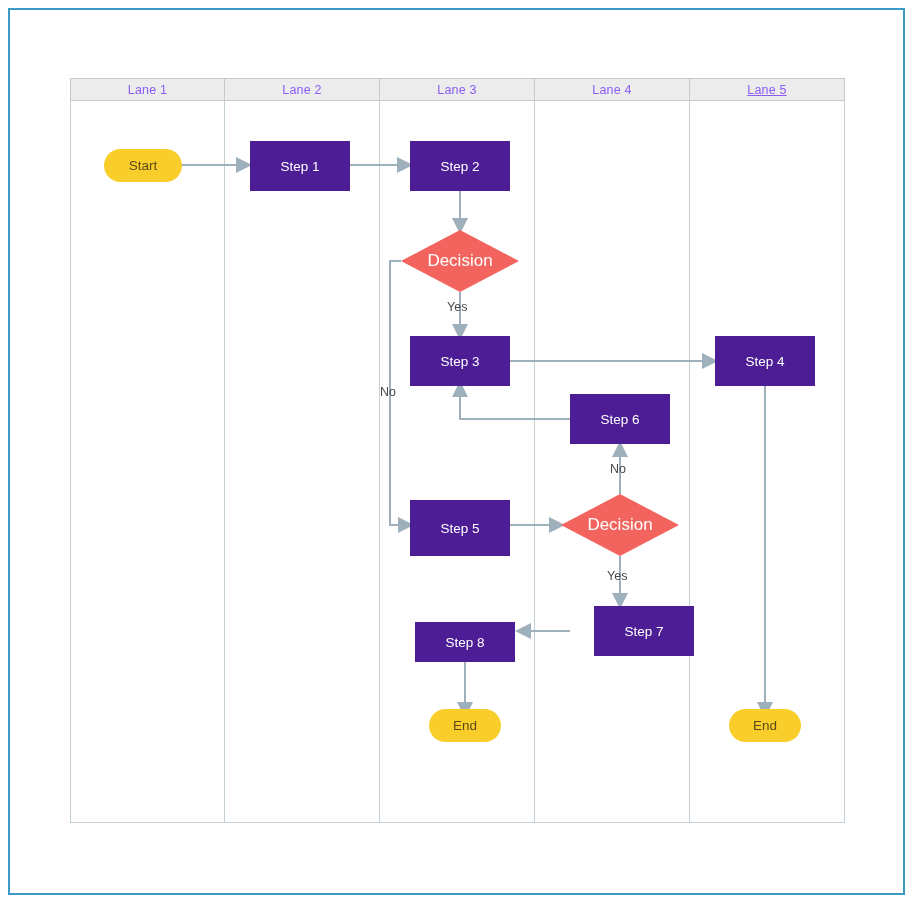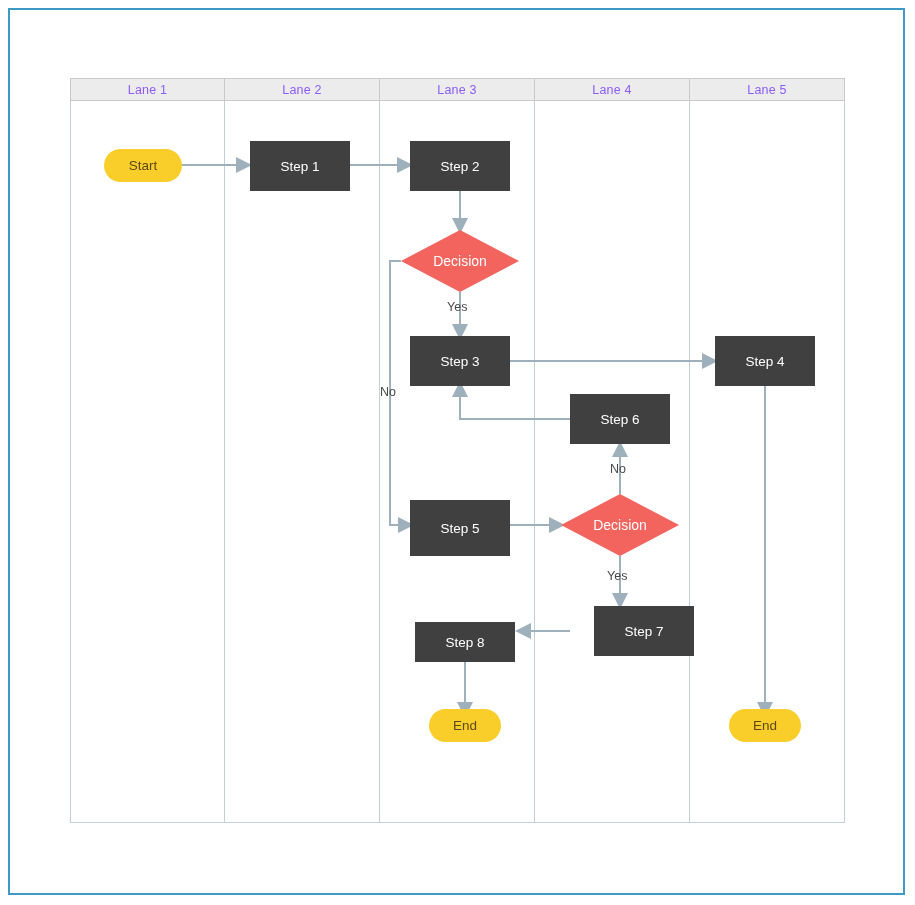--- a/index.html
+++ b/index.html
@@ -50,34 +50,34 @@
     background:#c3cfd6;
   }
   
   .node{
     position:absolute;
     display:flex;align-items:center;justify-content:center;
     box-sizing:border-box;
     z-index:4;
   }
   .node-process{
-    background:#404040;
+    background:#4c1d95;
     color:#ffffff;
     font-size:13.5px;
   }
   .node-terminator{
     background:#f9ce2a;
     color:#5b4a18;
     font-size:13.5px;
     border-radius:22px;
   }
   .node-decision{
     width:118px;height:62px;
     color:#ffffff;
-    font-size:14px;
+    font-size:17px;
   }
   .node-decision .dia{
     position:absolute;left:0;top:0;width:118px;height:62px;
     background:#f4645e;
     clip-path:polygon(50% 0%,100% 50%,50% 100%,0% 50%);
   }
   .node-decision .dia-label{
     position:relative;z-index:2;
   }
   
@@ -107,21 +107,21 @@
     </div>
   <div class="lane-header" style="left:225px;width:155px;">
       <span>Lane 2</span>
     </div>
   <div class="lane-header" style="left:380px;width:155px;">
       <span>Lane 3</span>
     </div>
   <div class="lane-header" style="left:535px;width:155px;">
       <span>Lane 4</span>
     </div>
-  <div class="lane-header" style="left:690px;width:155px;">
+  <div class="lane-header" style="left:690px;width:155px;text-decoration:underline;">
       <span>Lane 5</span>
     </div>
 
   <div class="lane-body first" style="left:70px;width:155px;"></div>
   <div class="lane-body" style="left:225px;width:155px;"></div>
   <div class="lane-body" style="left:380px;width:155px;"></div>
   <div class="lane-body" style="left:535px;width:155px;"></div>
   <div class="lane-body" style="left:690px;width:155px;"></div>
   <div class="lane-bottom"></div>
 

